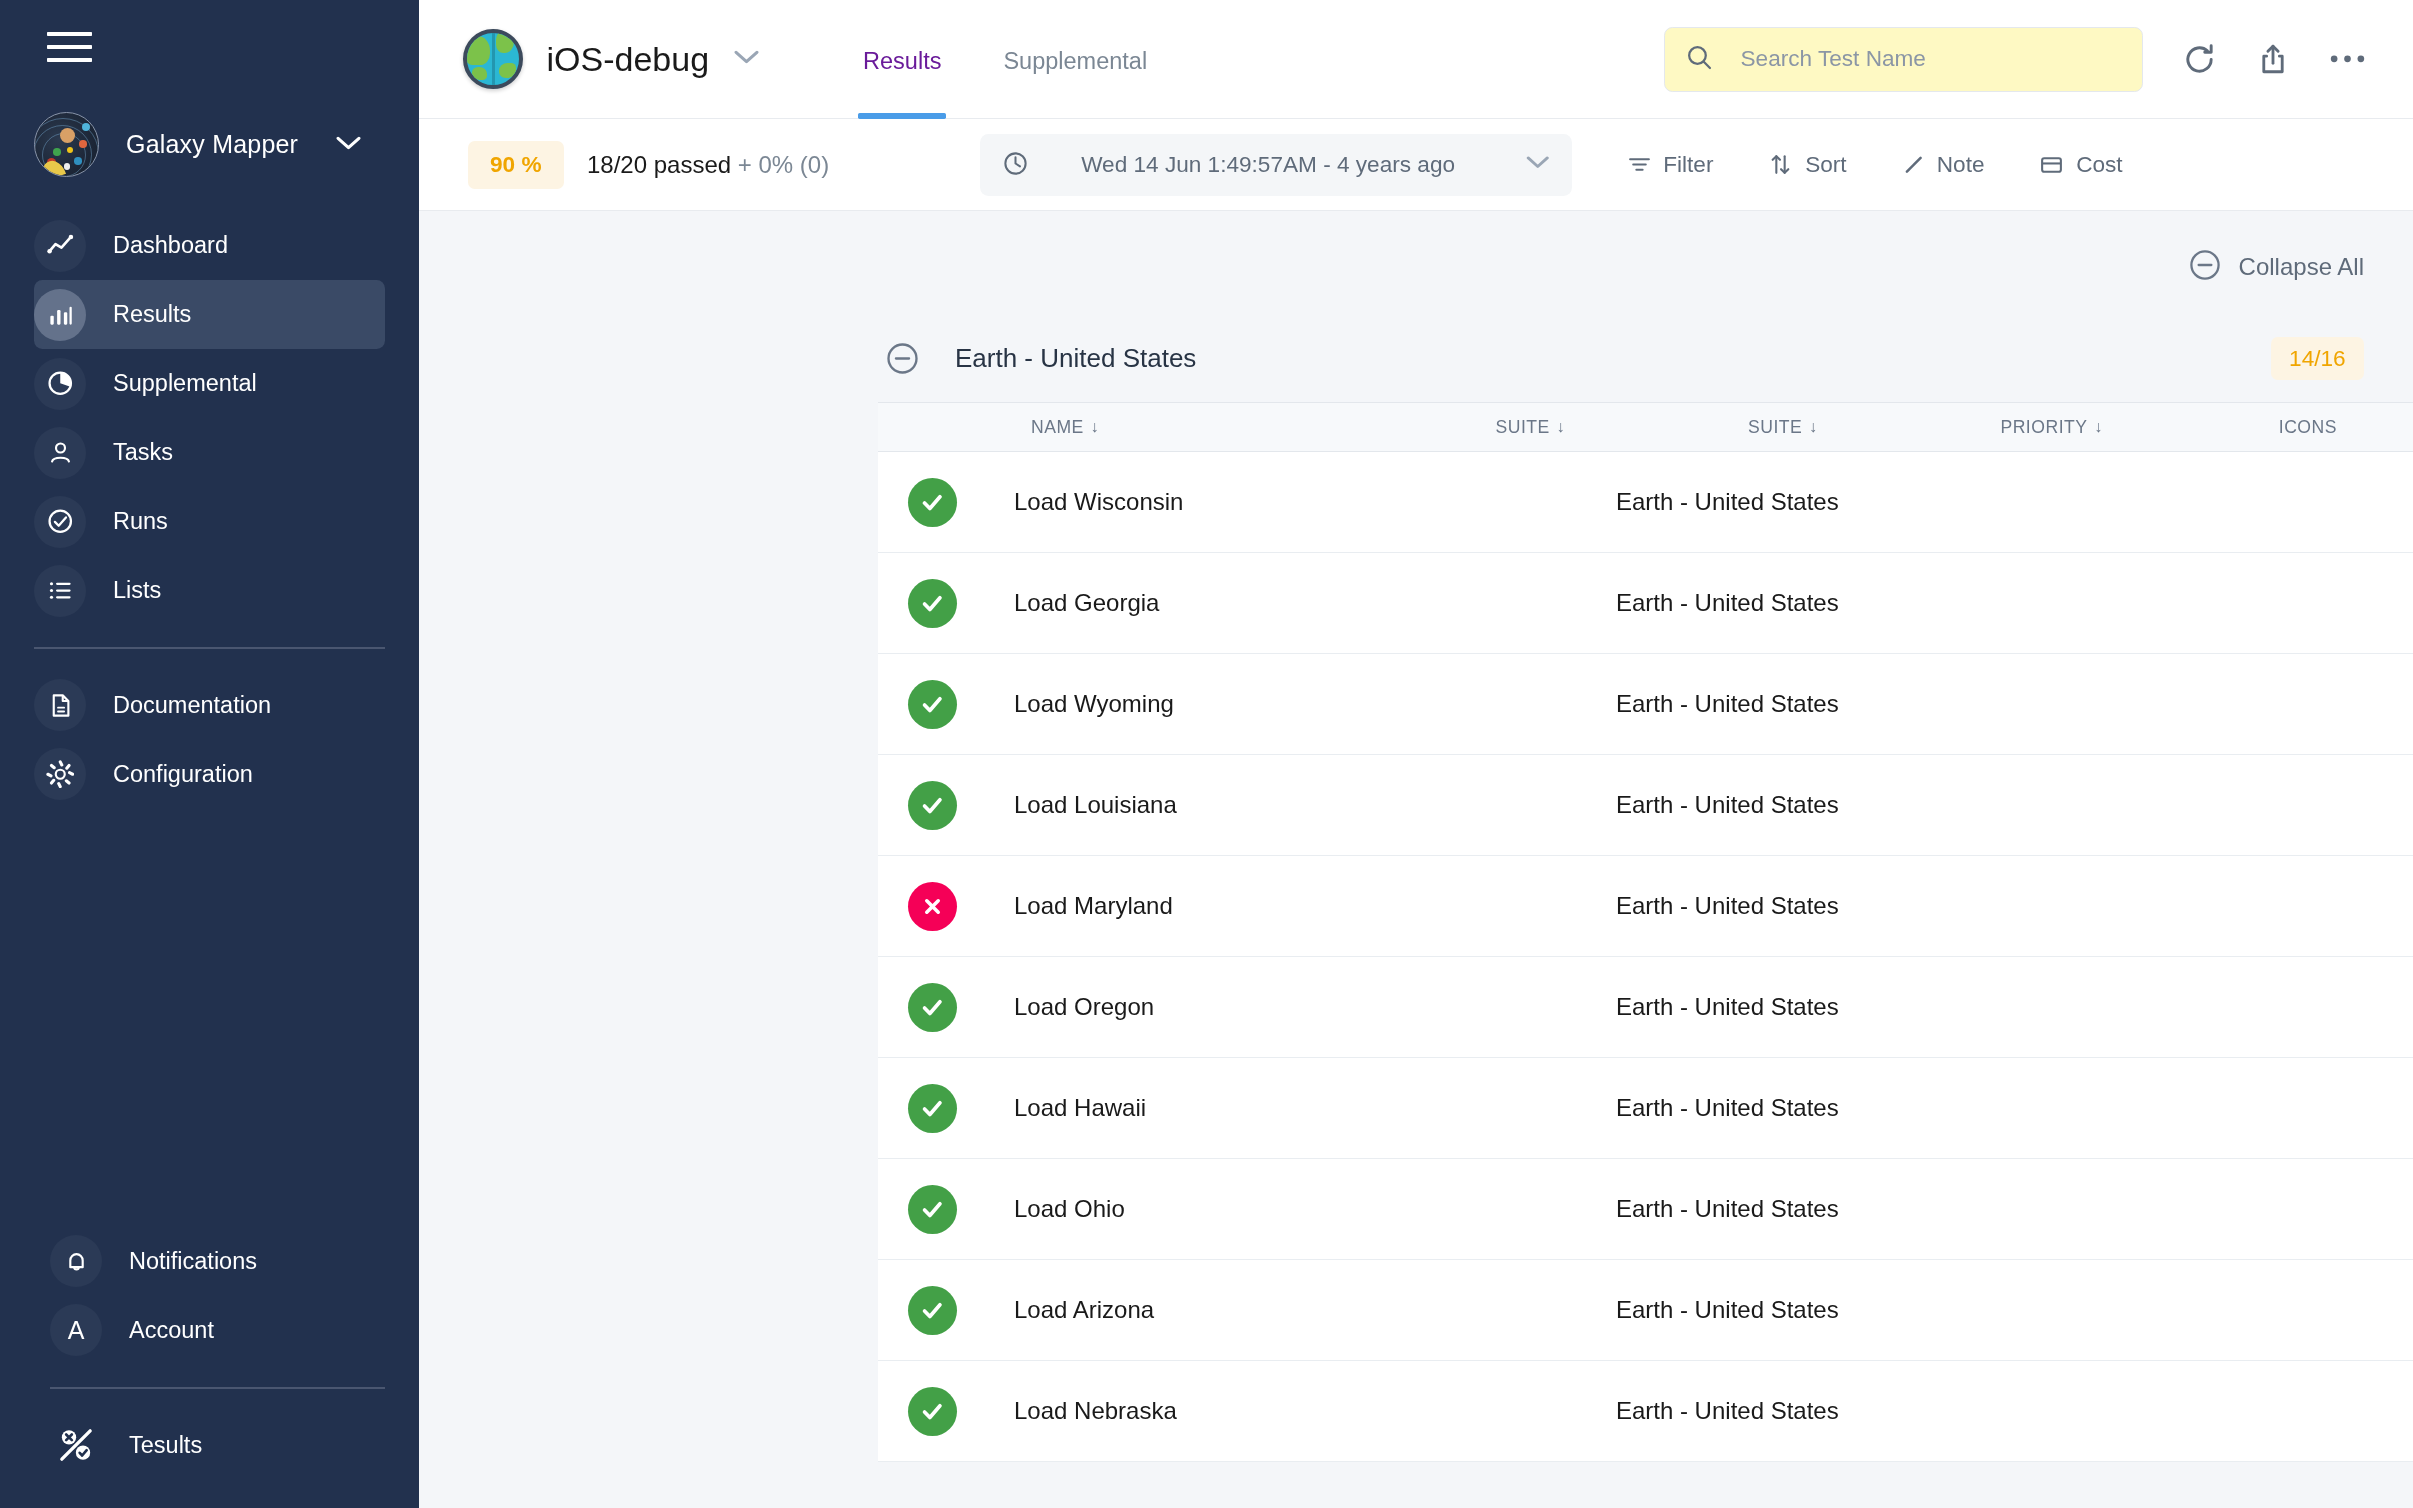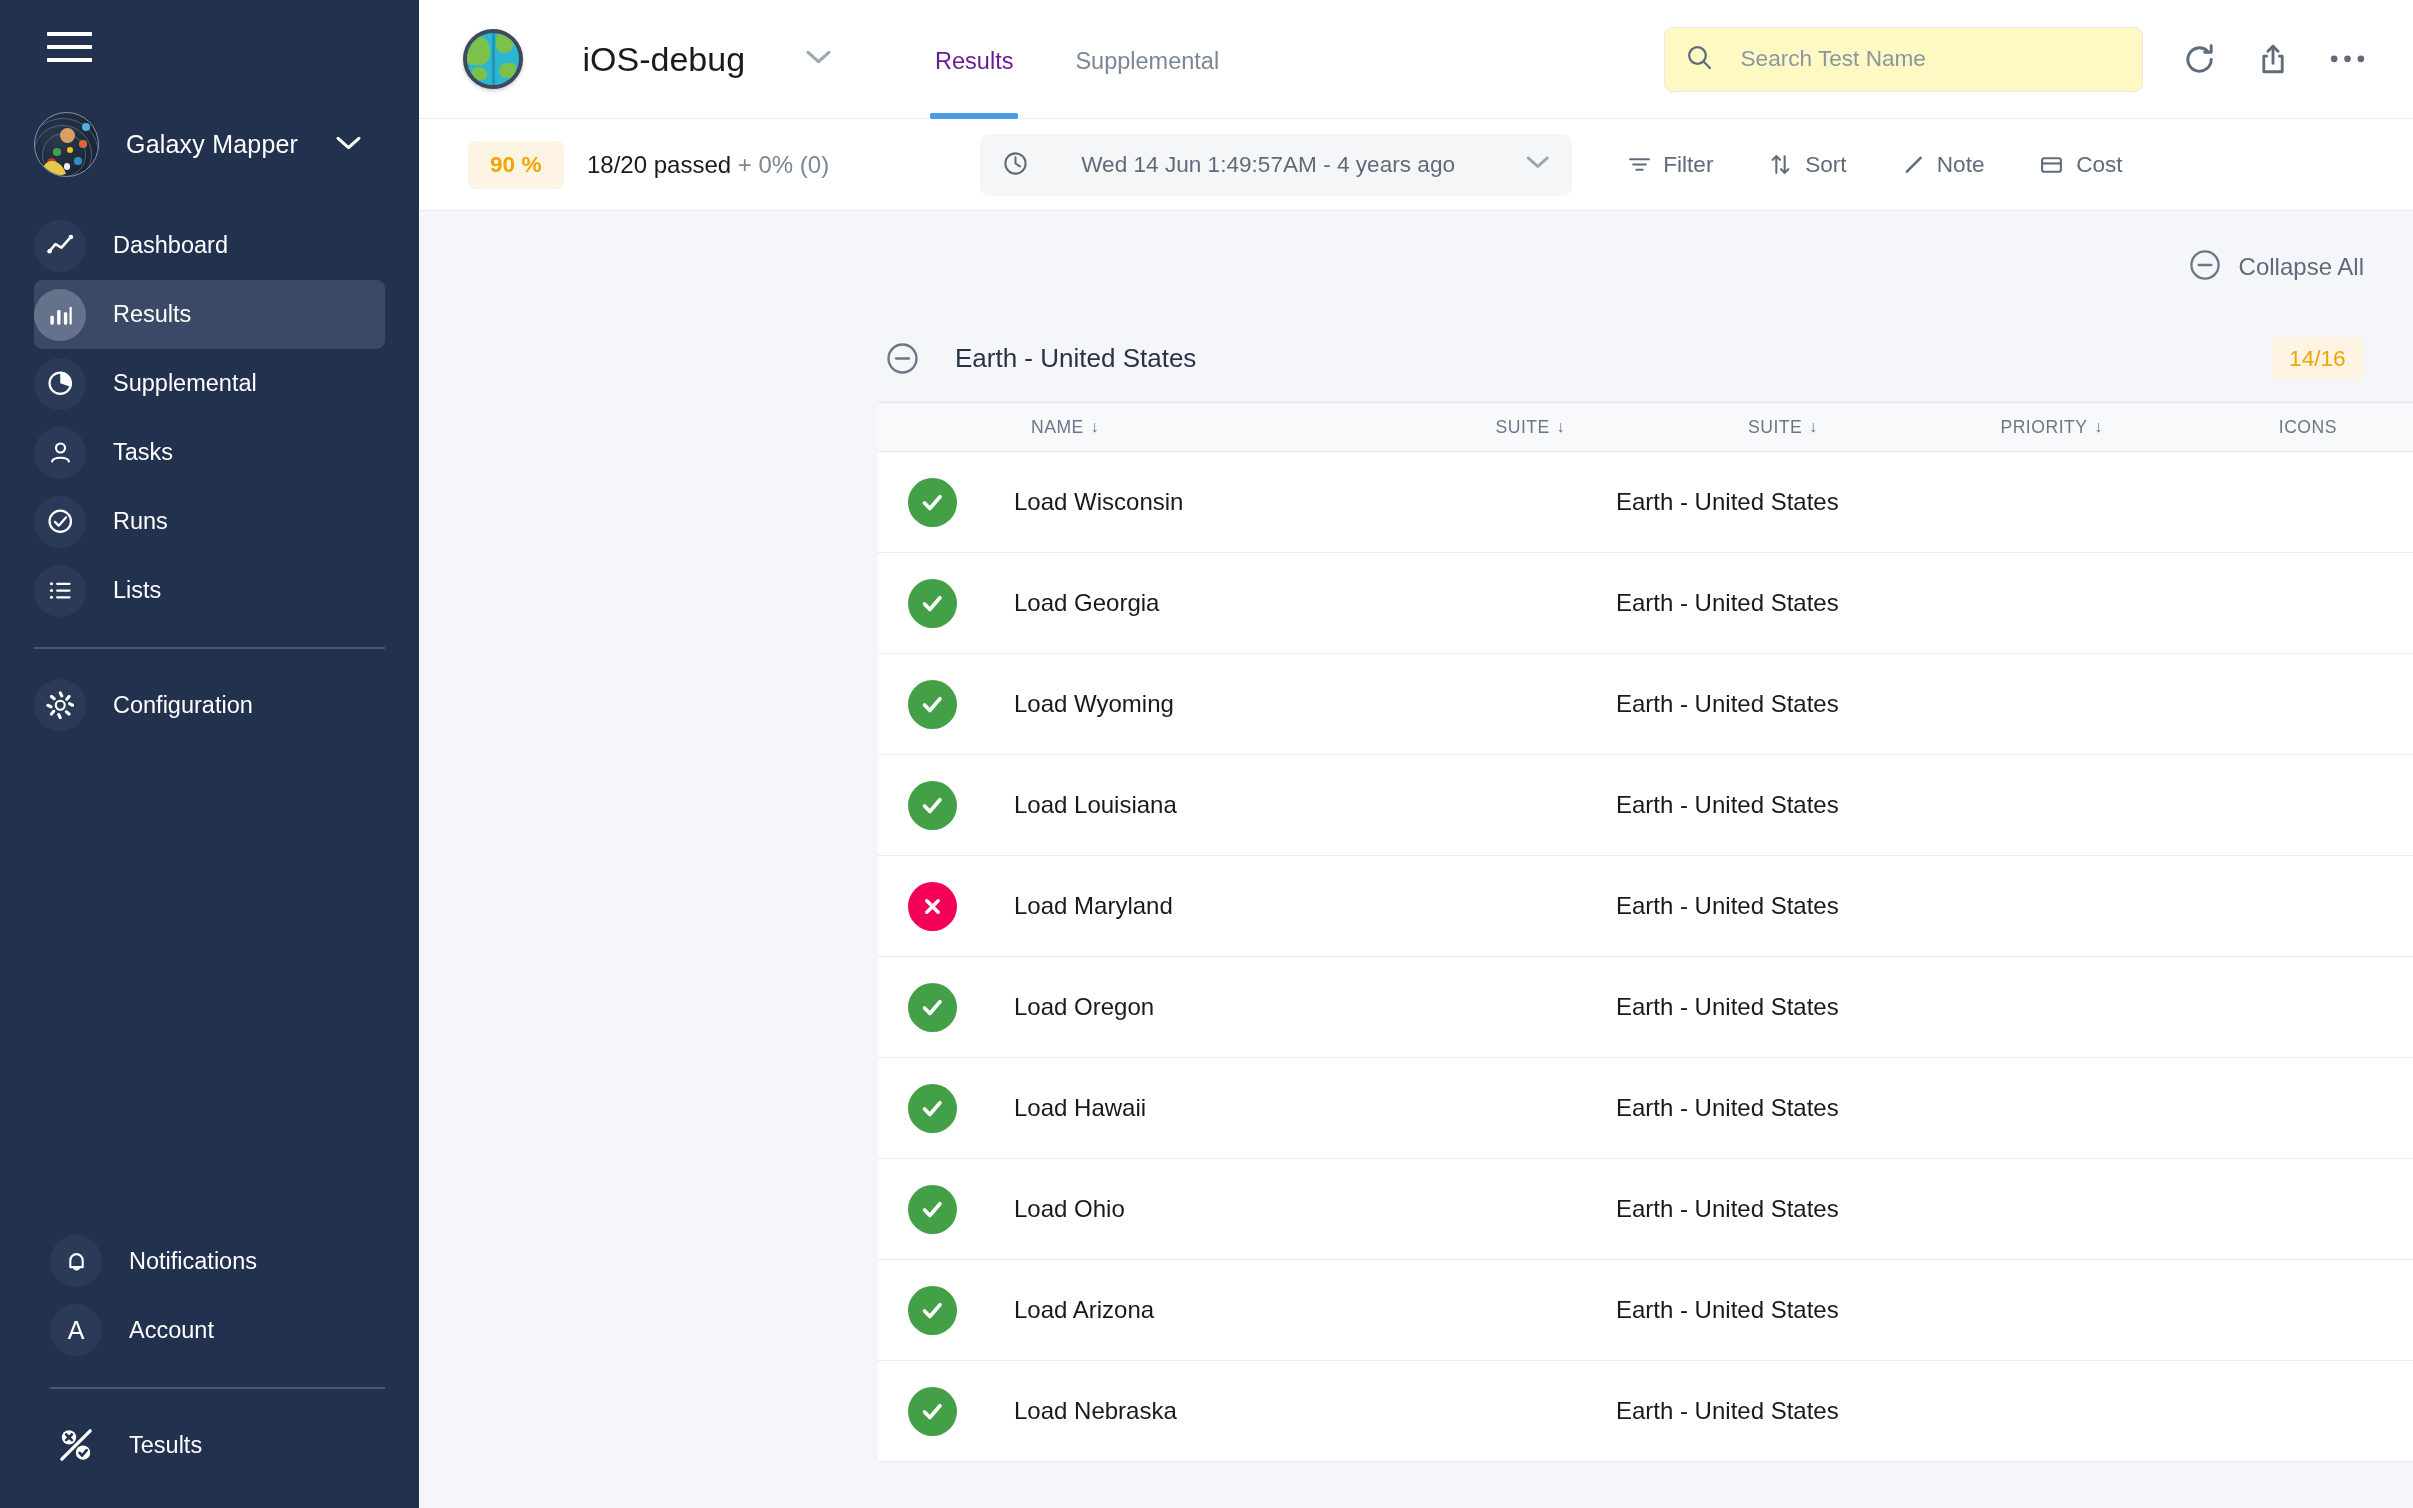--- a/index.html
+++ b/index.html
@@ -76,21 +76,21 @@
 
   
   .main { flex: 1; height: 1508px; background: #f4f6f9; display: flex; flex-direction: column; overflow: hidden; }
 
   .topbar {
     height: 119px; background: #ffffff;
     border-bottom: 1.7px solid #e8ebef;
     display: flex; align-items: center;
     position: relative; flex: none;
   }
-  .project { display: flex; align-items: center; margin-left: 44px; cursor: pointer; gap: 36px; }
+  .project { display: flex; align-items: center; margin-left: 44px; cursor: pointer; }
   .globe {
     width: 60px; height: 60px; border-radius: 50%;
     background: #2bb7d4; border: 4.2px solid #3c4a5c;
     position: relative; overflow: hidden; flex: none;
     box-shadow: 0 1.7px 4.2px rgba(0,0,0,.2);
   }
   .globe .land { position: absolute; background: #7cc24a; }
   .l1 { width: 25px; height: 28.5px; left: -1.7px; top: 3.4px; border-radius: 0 50% 40% 30%; }
   .l2 { width: 18.4px; height: 22px; left: 28.5px; top: -1.7px; border-radius: 40% 10% 50% 40%; }
   .l3 { width: 15px; height: 13.4px; left: 5px; top: 34px; border-radius: 40% 50% 30% 50%; }
@@ -300,20 +300,31 @@
             <rect x="8" y="5" width="13" height="2" fill="#ffffff" rx="1"></rect>
             <rect x="8" y="11" width="13" height="2" fill="#ffffff" rx="1"></rect>
             <rect x="8" y="17" width="13" height="2" fill="#ffffff" rx="1"></rect>
           </svg>
         </span>
         <span class="nav-label">Lists</span>
       </div>
 
       <div class="nav-sep"></div>
 
+      <div class="nav-item">
+        <span class="ico-circle">
+          <svg width="27" height="27" viewBox="0 0 24 24">
+            <path d="M6 3 H14 L19 8 V21 H6 Z" stroke="#ffffff" stroke-width="1.9" fill="none" stroke-linejoin="round"></path>
+            <path d="M14 3 V8 H19" stroke="#ffffff" stroke-width="1.9" fill="none" stroke-linejoin="round"></path>
+            <rect x="9" y="13" width="7" height="1.7" fill="#ffffff" rx=".8"></rect>
+            <rect x="9" y="16.5" width="7" height="1.7" fill="#ffffff" rx=".8"></rect>
+          </svg>
+        </span>
+        <span class="nav-label">Documentation</span>
+      </div>
 
       <div class="nav-item">
         <span class="ico-circle">
           <svg width="28.5" height="28.5" viewBox="0 0 24 24">
             <path d="M12 8.2 A3.8 3.8 0 1 0 12 15.8 A3.8 3.8 0 1 0 12 8.2 Z" stroke="#ffffff" stroke-width="1.8" fill="none"></path>
             <path d="M12 1.6 L13.3 4.2 M12 22.4 L10.7 19.8 M22.4 12 L19.8 10.7 M1.6 12 L4.2 13.3 M19.4 4.6 L17.5 6.9 M4.6 19.4 L6.5 17.1 M19.4 19.4 L17.1 17.5 M4.6 4.6 L6.9 6.5" stroke="#ffffff" stroke-width="2.6" stroke-linecap="round"></path>
           </svg>
         </span>
         <span class="nav-label">Configuration</span>
       </div>

